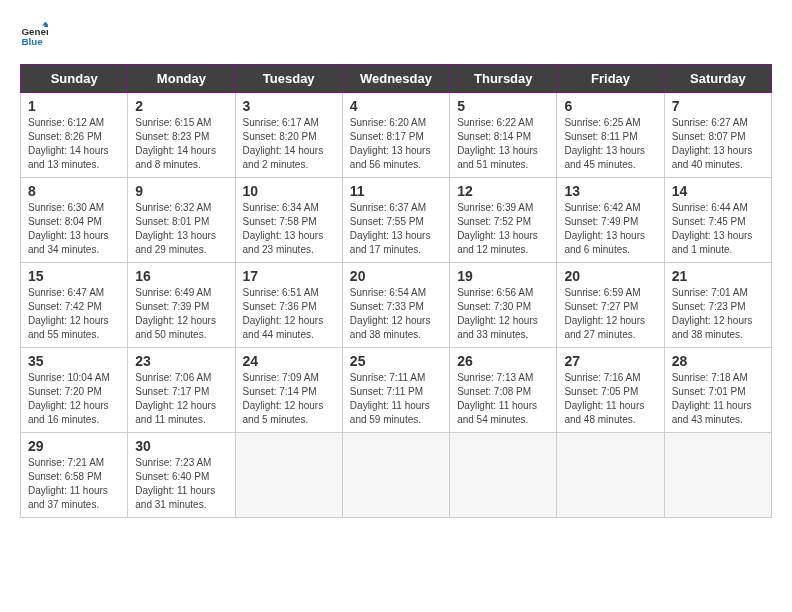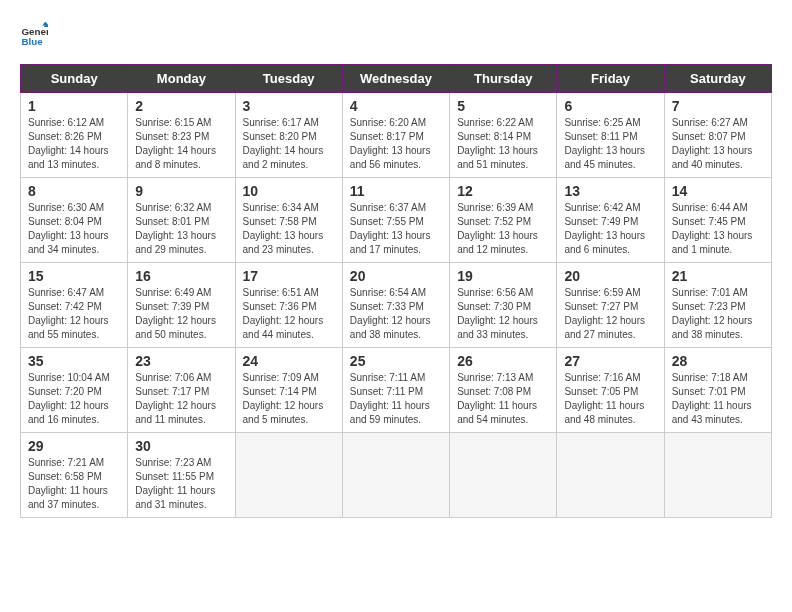--- a/index.html
+++ b/index.html
@@ -349,21 +349,21 @@
 <div class="day-info">
   <span>Sunrise: 7:21 AM</span><br>
   <span>Sunset: 6:58 PM</span><br>
   <span>Daylight: 11 hours and 37 minutes.</span>
 </div>
         </td>
         <td>
           <span class="day-num">30</span>
 <div class="day-info">
   <span>Sunrise: 7:23 AM</span><br>
-  <span>Sunset: 11:55 PM</span><br>
+  <span>Sunset: 6:40 PM</span><br>
   <span>Daylight: 11 hours and 31 minutes.</span>
 </div>
         </td>
         <td class="empty"></td>
         <td class="empty"></td>
         <td class="empty"></td>
         <td class="empty"></td>
         <td class="empty"></td>
       </tr>
     </tbody>

